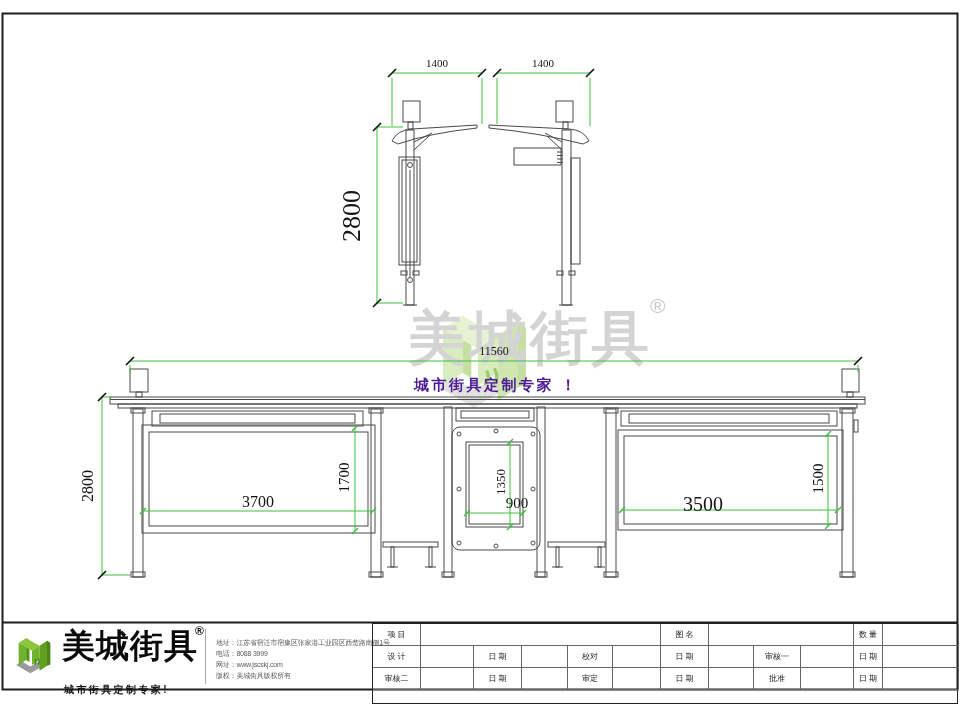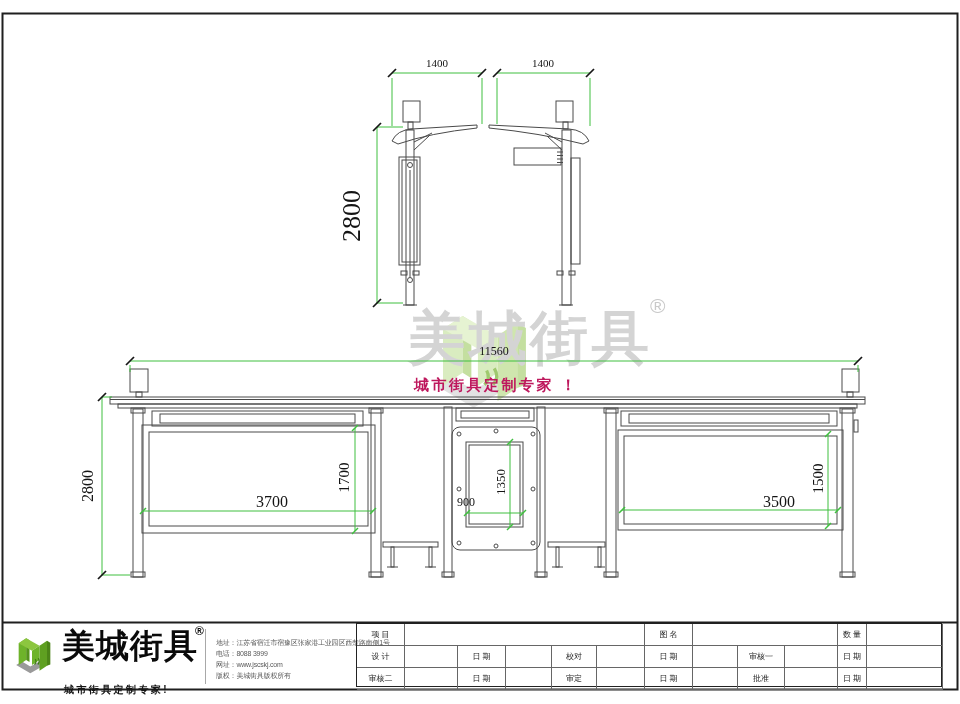--- a/index.html
+++ b/index.html
@@ -4,40 +4,40 @@
 <style>
   html,body{margin:0;padding:0;background:#fff;}
   body{width:960px;height:704px;position:relative;overflow:hidden;
        font-family:"Liberation Sans", sans-serif;}
   .abs{position:absolute;}
   
   #watermark{left:270px;top:288px;width:430px;height:120px;z-index:1;}
   #wm-brand{left:408px;top:300px;font-size:58px;font-weight:600;color:#d4d4d4;
             letter-spacing:3px;white-space:nowrap;z-index:1;}
   #wm-reg{left:650px;top:294px;font-size:21px;color:#c9c9c9;z-index:1;}
-  #wm-slogan{left:414px;top:376px;font-size:15px;font-weight:bold;color:#be185d;
+  #wm-slogan{left:414px;top:376px;font-size:15px;font-weight:bold;color:#4c1d95;
              letter-spacing:2.5px;white-space:nowrap;z-index:1;}
   
   .dim{position:absolute;color:#141414;font-family:"Liberation Serif", serif;
        text-align:center;z-index:3;white-space:nowrap;}
   .rot{transform:rotate(-90deg);}
   
   #cad{position:absolute;left:0;top:0;z-index:2;}
   
   #f-divider{left:205px;top:629px;width:1px;height:55px;background:#a8a8a8;z-index:4;}
   #f-logo-svg{left:12px;top:629px;z-index:4;}
   #f-brand{left:62px;top:624px;font-size:33px;font-weight:bold;color:#0a0a0a;
            letter-spacing:1px;white-space:nowrap;z-index:4;}
   #f-reg{left:195px;top:624px;font-size:12px;font-weight:bold;color:#0a0a0a;z-index:4;}
   #f-slogan{left:64px;top:683px;font-size:10px;font-weight:bold;color:#141414;
             letter-spacing:2.4px;white-space:nowrap;z-index:4;}
   #f-company{left:216px;top:637px;width:154px;font-size:7px;line-height:11px;
              color:#5a5a5a;letter-spacing:-0.2px;white-space:nowrap;z-index:4;}
   
-  #tblock{left:356px;top:623px;width:586px;height:64px;display:grid;
+  #tblock{left:372px;top:623px;width:586px;height:81px;display:grid;
           grid-template-columns:48px 53px 48px 46px 45px 48px 48px 45px 47px 53px 29px 76px;
           grid-auto-rows:22px;border:1px solid #222;box-sizing:border-box;
           background:transparent;z-index:4;font-size:8px;color:#222;}
   #tblock .c{border-right:1px solid #666;border-bottom:1px solid #666;
              display:flex;align-items:center;justify-content:center;
              overflow:hidden;white-space:pre;}
   #tblock .s5{grid-column:span 5;} #tblock .s3{grid-column:span 3;}
 </style>
 </head>
 <body>
@@ -214,25 +214,25 @@
     <line x1="825" y1="437" x2="831" y2="431"></line>
       <line x1="825" y1="529" x2="831" y2="523"></line>
   </g>
 </svg>
 
 <div class="dim" style="left:415px;top:57px;width:44px;font-size:11px;">1400</div>
 <div class="dim" style="left:521px;top:57px;width:44px;font-size:11px;">1400</div>
 <div class="dim rot" style="left:312px;top:201px;width:80px;font-size:26px;">2800</div>
 <div class="dim" style="left:464px;top:344px;width:60px;font-size:12px;">11560</div>
 <div class="dim rot" style="left:58px;top:477px;width:60px;font-size:16px;">2800</div>
-<div class="dim" style="left:228px;top:493px;width:60px;font-size:16px;text-align:right;">3700</div>
+<div class="dim" style="left:228px;top:493px;width:60px;font-size:16px;">3700</div>
 <div class="dim rot" style="left:314px;top:469px;width:60px;font-size:15px;">1700</div>
-<div class="dim" style="left:446px;top:495px;width:40px;font-size:12px;">900</div>
+<div class="dim" style="left:497px;top:495px;width:40px;font-size:15px;">900</div>
 <div class="dim rot" style="left:472px;top:474px;width:58px;font-size:13px;">1350</div>
-<div class="dim" style="left:735px;top:493px;width:60px;font-size:16px;text-align:right;">3500</div>
+<div class="dim" style="left:673px;top:493px;width:60px;font-size:20px;">3500</div>
 <div class="dim rot" style="left:788px;top:470px;width:60px;font-size:15px;">1500</div>
 
 <svg id="f-logo-svg" class="abs" width="50" height="46" viewBox="0 0 120 110">
   <polygon points="10,86 44,106 86,82 72,74 44,90 24,78" fill="#9a9a9a"></polygon>
   <polygon points="16,34 34,22 34,74 16,86" fill="#6eb32a"></polygon>
   <polygon points="34,22 42,27 42,79 34,74" fill="#55931c"></polygon>
   <polygon points="16,34 34,22 66,40 48,52" fill="#8cc63f"></polygon>
   <polygon points="48,52 66,40 66,74 48,86" fill="#6eb32a"></polygon>
   <polygon points="66,40 84,28 84,88 66,100" fill="#5fa021"></polygon>
   <polygon points="84,28 92,33 92,85 84,88" fill="#4c8518"></polygon>

